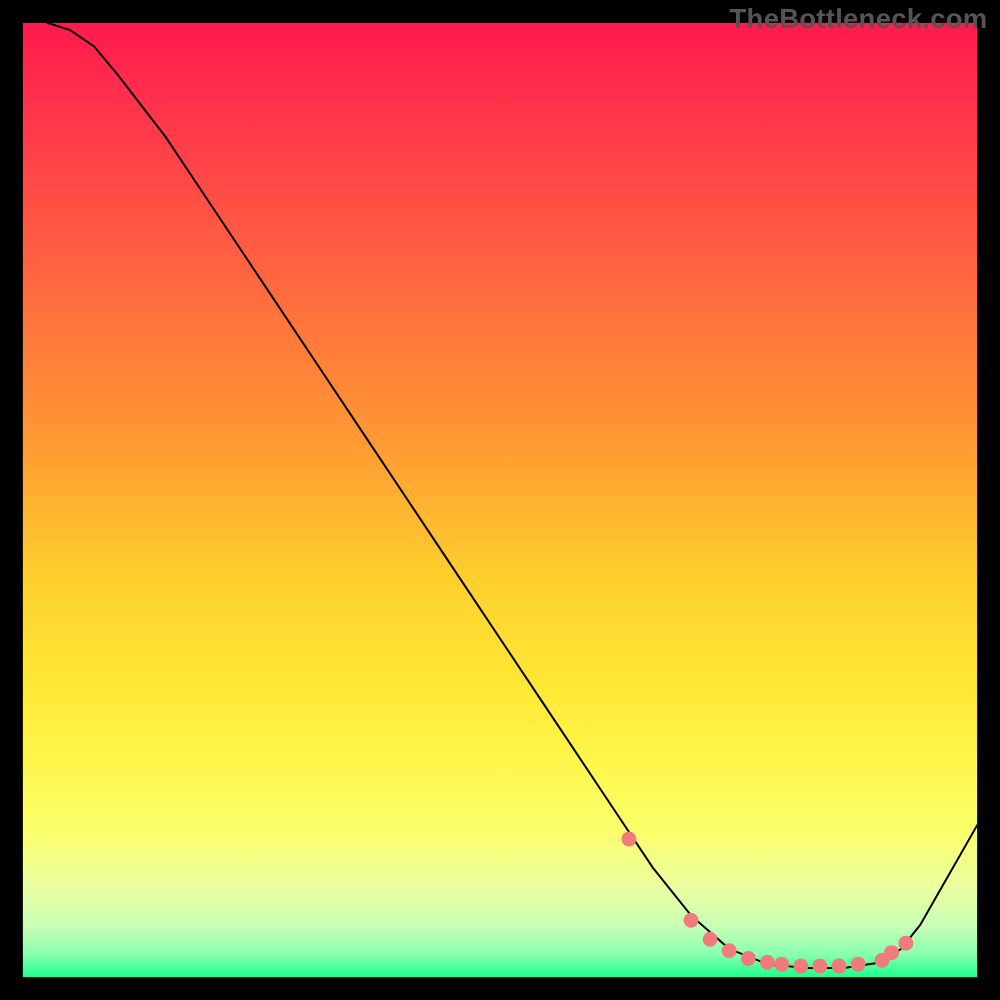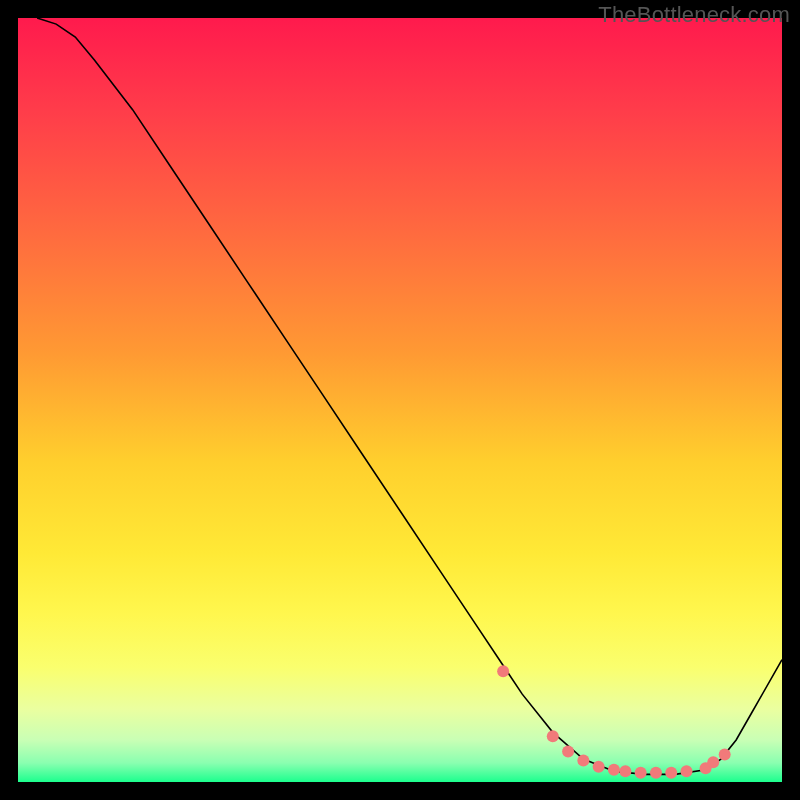--- a/index.html
+++ b/index.html
@@ -26,21 +26,21 @@
     width: 764px;
     height: 764px;
     overflow: hidden;
   }
   .watermark {
     position: absolute;
     top: 2px;
     right: 10px;
     color: #555;
     font-size: 22px;
-    font-weight: 400;
+    font-weight: 700;
     letter-spacing: 0.2px;
   }
   svg { display: block; }
 </style>
 </head>
 <body>
 
 <div class="frame">
   <div class="plot-area">
     <svg id="chart-svg" width="764" height="764" viewBox="0 0 764 764">

